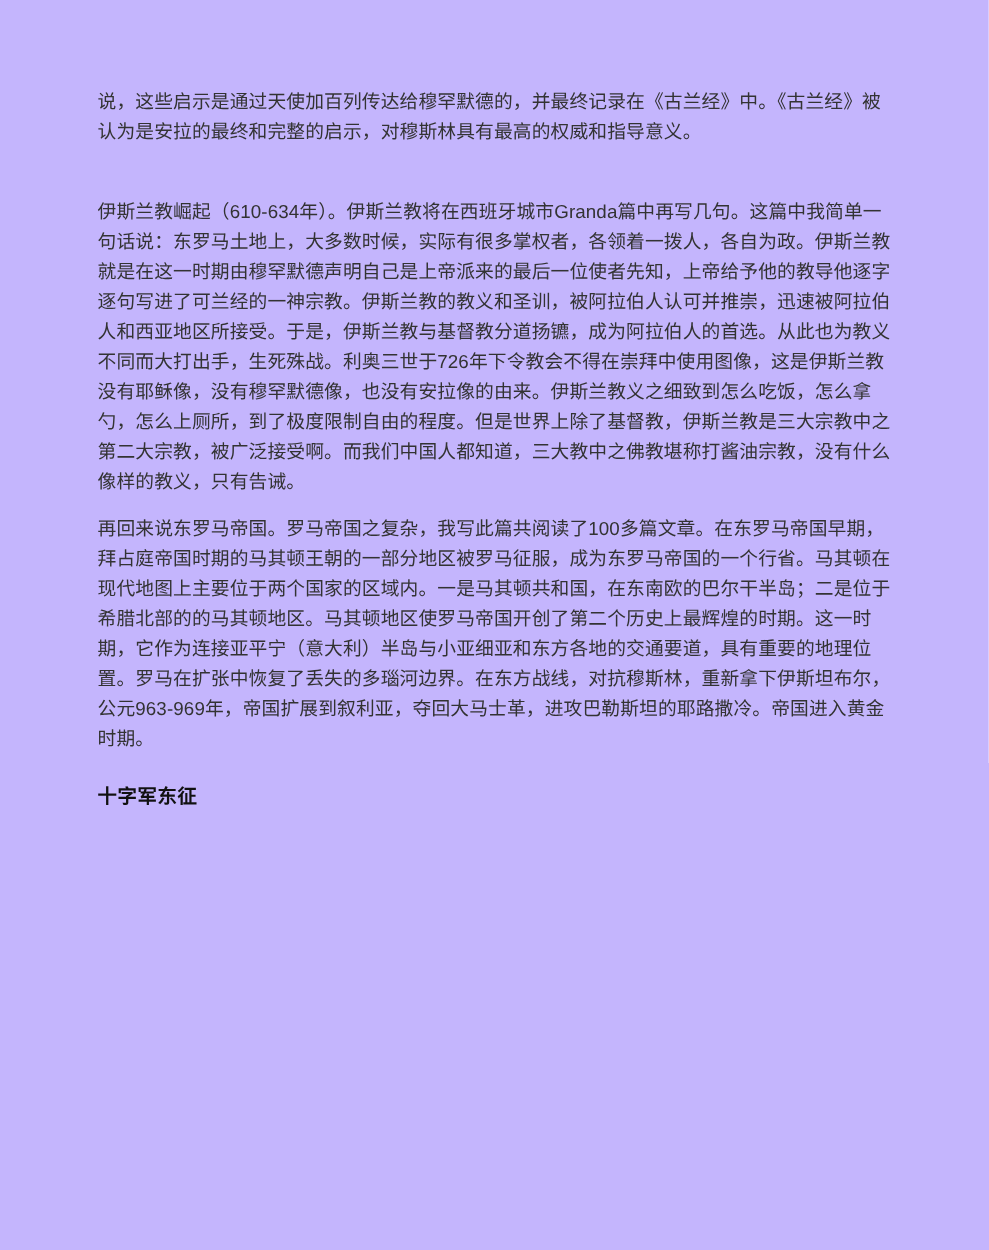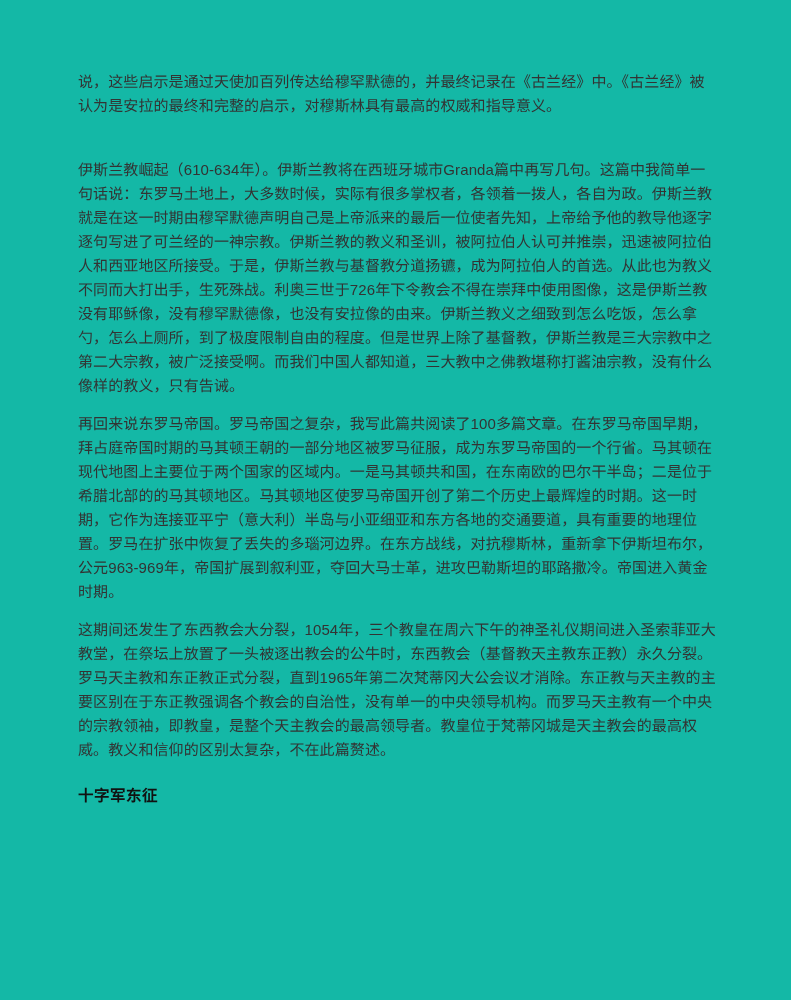--- a/index.html
+++ b/index.html
@@ -11,21 +11,21 @@
   body {
     width: 791px;
     height: 1000px;
     overflow: hidden;
     font-family: "Liberation Sans", sans-serif;
   }
   .page {
     width: 791px;
     height: 1000px;
     padding: 70px 77px 0 78px;
-    background: #14b8a6;
+    background: #c4b5fd;
   }
   .article {
     width: 638px;
   }
   .article p {
     margin: 0 0 14px 0;
     font-size: 15px;
     line-height: 24px;
     color: #333333;
     text-align: left;
@@ -45,16 +45,15 @@
   }
 </style>
 </head>
 <body>
 
 <div class="page">
   <div class="article">
     <p>说，这些启示是通过天使加百列传达给穆罕默德的，并最终记录在《古兰经》中。《古兰经》被认为是安拉的最终和完整的启示，对穆斯林具有最高的权威和指导意义。</p>
     <p class="gap-before">伊斯兰教崛起（610-634年）。伊斯兰教将在西班牙城市Granda篇中再写几句。这篇中我简单一句话说：东罗马土地上，大多数时候，实际有很多掌权者，各领着一拨人，各自为政。伊斯兰教就是在这一时期由穆罕默德声明自己是上帝派来的最后一位使者先知，上帝给予他的教导他逐字逐句写进了可兰经的一神宗教。伊斯兰教的教义和圣训，被阿拉伯人认可并推崇，迅速被阿拉伯人和西亚地区所接受。于是，伊斯兰教与基督教分道扬镳，成为阿拉伯人的首选。从此也为教义不同而大打出手，生死殊战。利奥三世于726年下令教会不得在崇拜中使用图像，这是伊斯兰教没有耶稣像，没有穆罕默德像，也没有安拉像的由来。伊斯兰教义之细致到怎么吃饭，怎么拿勺，怎么上厕所，到了极度限制自由的程度。但是世界上除了基督教，伊斯兰教是三大宗教中之第二大宗教，被广泛接受啊。而我们中国人都知道，三大教中之佛教堪称打酱油宗教，没有什么像样的教义，只有告诫。</p>
     <p>再回来说东罗马帝国。罗马帝国之复杂，我写此篇共阅读了100多篇文章。在东罗马帝国早期，拜占庭帝国时期的马其顿王朝的一部分地区被罗马征服，成为东罗马帝国的一个行省。马其顿在现代地图上主要位于两个国家的区域内。一是马其顿共和国，在东南欧的巴尔干半岛；二是位于希腊北部的的马其顿地区。马其顿地区使罗马帝国开创了第二个历史上最辉煌的时期。这一时期，它作为连接亚平宁（意大利）半岛与小亚细亚和东方各地的交通要道，具有重要的地理位置。罗马在扩张中恢复了丢失的多瑙河边界。在东方战线，对抗穆斯林，重新拿下伊斯坦布尔，公元963-969年，帝国扩展到叙利亚，夺回大马士革，进攻巴勒斯坦的耶路撒冷。帝国进入黄金时期。</p>
-    <p>这期间还发生了东西教会大分裂，1054年，三个教皇在周六下午的神圣礼仪期间进入圣索菲亚大教堂，在祭坛上放置了一头被逐出教会的公牛时，东西教会（基督教天主教东正教）永久分裂。罗马天主教和东正教正式分裂，直到1965年第二次梵蒂冈大公会议才消除。东正教与天主教的主要区别在于东正教强调各个教会的自治性，没有单一的中央领导机构。而罗马天主教有一个中央的宗教领袖，即教皇，是整个天主教会的最高领导者。教皇位于梵蒂冈城是天主教会的最高权威。教义和信仰的区别太复杂，不在此篇赘述。</p>
     <h2>十字军东征</h2>
   </div>
 </div>
 
 </body></html>

